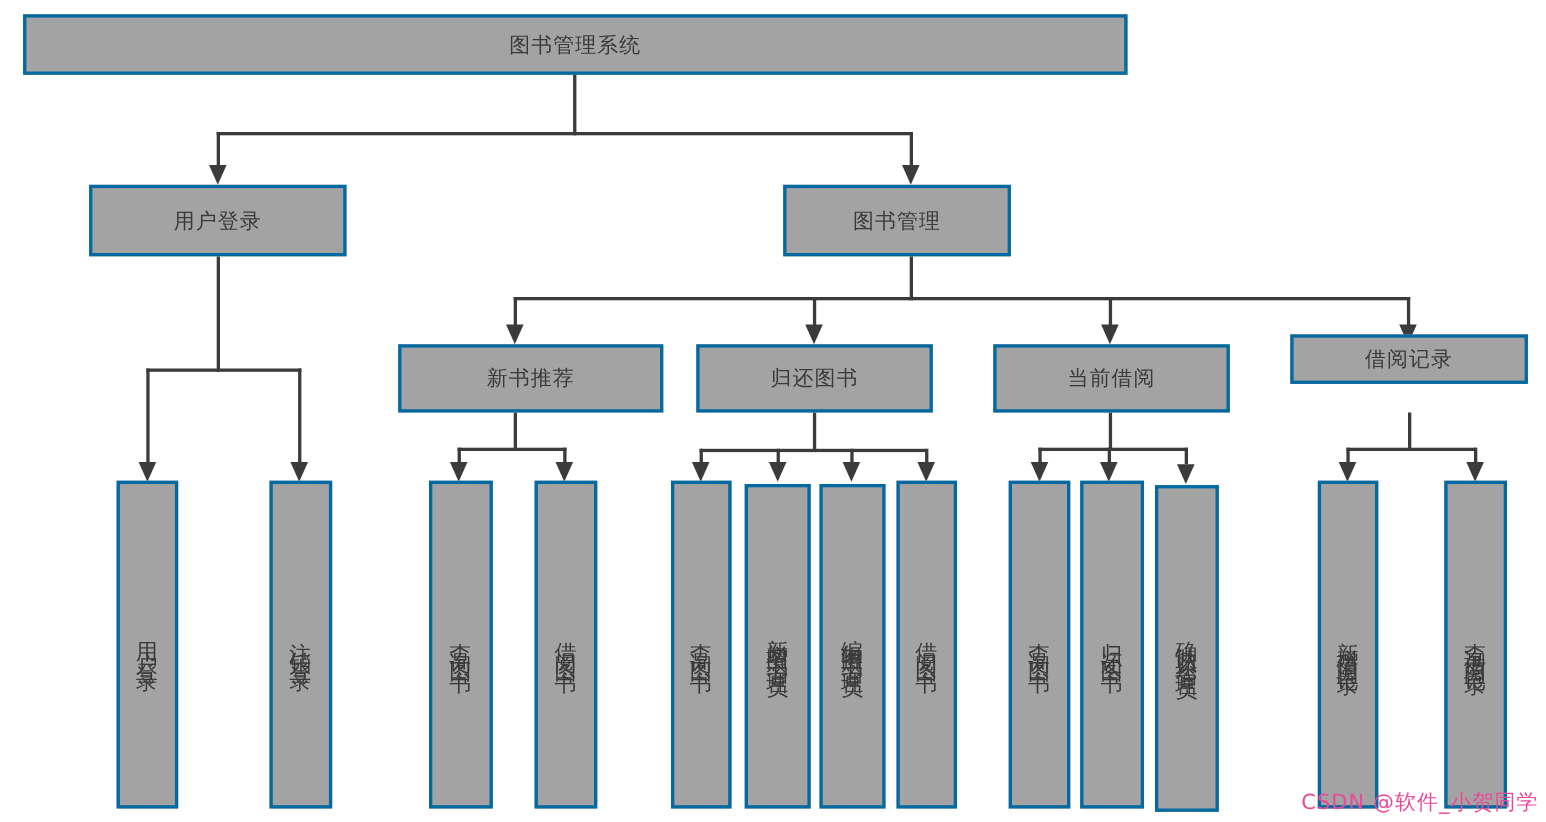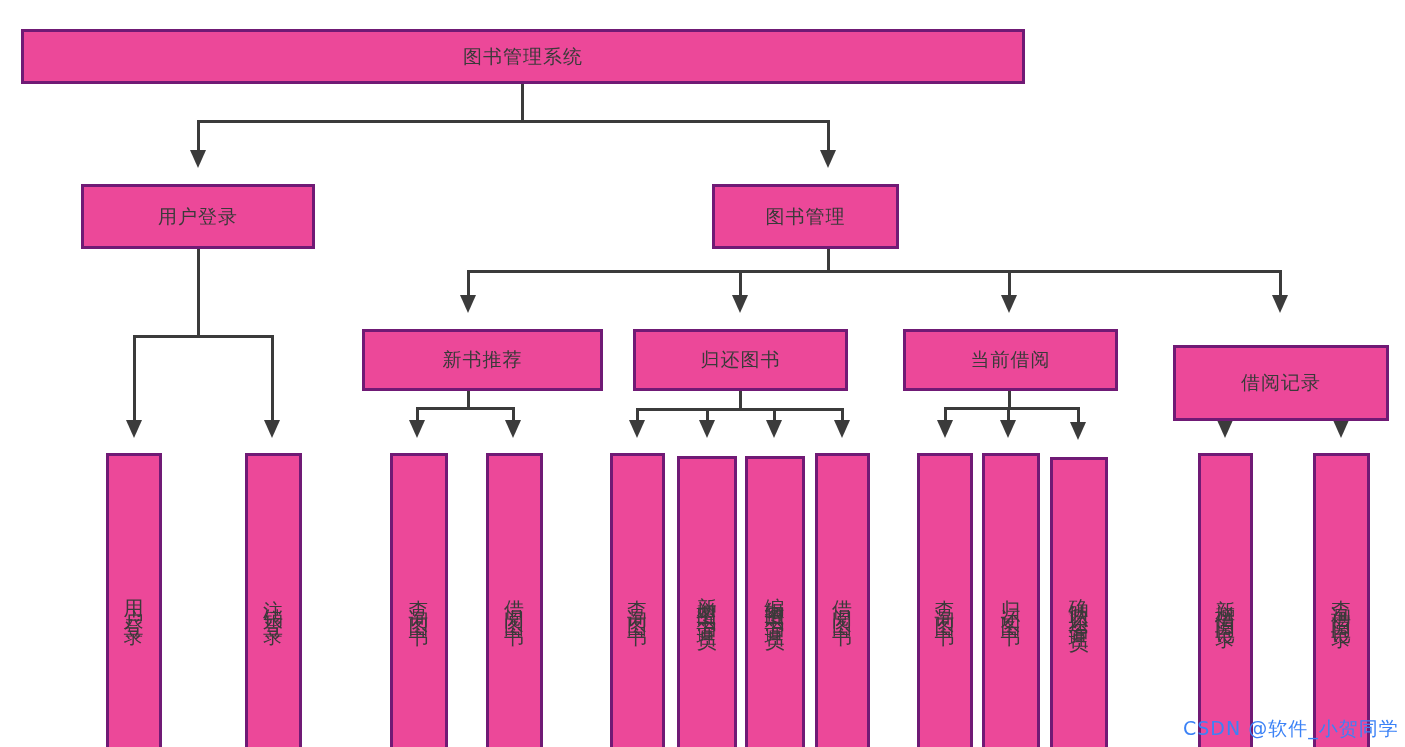--- a/index.html
+++ b/index.html
@@ -1,37 +1,37 @@
 <!DOCTYPE html>
 <html><head>
 <meta charset="utf-8">
 <style>
   html,body{margin:0;padding:0;background:#ffffff;}
   #stage{
     position:relative;width:1405px;height:747px;background:#ffffff;overflow:hidden;
     font-family:"DejaVu Sans","Liberation Sans",sans-serif;color:#3a3a3a;
   }
   .box{
-    position:absolute;box-sizing:border-box;border:3px solid #701a75;background:#ec4899;
-    display:flex;align-items:center;justify-content:center;margin-top:16px;
+    position:absolute;box-sizing:border-box;border:3px solid #0369a1;background:#a3a3a3;
+    display:flex;align-items:center;justify-content:center;
   }
   .box .hlabel{font-size:19px;letter-spacing:1px;white-space:nowrap;}
   .leaf{border-width:3px;}
   .vtext{
     writing-mode:vertical-rl;text-orientation:mixed;
     font-size:20px;letter-spacing:9px;line-height:1;white-space:nowrap;
   }
   .line{position:absolute;background:#3b3b3b;}
   .arrowhead{
     position:absolute;width:0;height:0;
     border-left:8px solid transparent;border-right:8px solid transparent;
     border-top:18px solid #3b3b3b;
   }
   .watermark{
-    position:absolute;left:1183px;top:716px;font-size:19px;color:#3b82f6;
+    position:absolute;left:1183px;top:716px;font-size:19px;color:#ec4899;
     letter-spacing:1px;white-space:nowrap;
   }
 </style>
 </head>
 <body>
 
 <div id="stage">
 
   <div class="line" style="left:521px;top:68px;width:3px;height:55px"></div>
   <div class="line" style="left:197px;top:120px;width:633px;height:3px"></div>
@@ -92,34 +92,34 @@
   <div class="line" style="left:1340px;top:407px;width:3px;height:15px"></div>
   <div class="arrowhead" style="left:1333px;top:420px"></div>
 
   <div class="box" style="left:21px;top:13px;width:1004px;height:55px">
     <span class="hlabel">图书管理系统</span>
   </div>
 
   <div class="box" style="left:81px;top:168px;width:234px;height:65px">
     <span class="hlabel">用户登录</span>
   </div>
-  <div class="box" style="left:712px;top:168px;width:187px;height:65px">
+  <div class="box" style="left:712px;top:168px;width:207px;height:65px">
     <span class="hlabel">图书管理</span>
   </div>
 
   <div class="box" style="left:362px;top:313px;width:241px;height:62px">
     <span class="hlabel">新书推荐</span>
   </div>
   <div class="box" style="left:633px;top:313px;width:215px;height:62px">
     <span class="hlabel">归还图书</span>
   </div>
   <div class="box" style="left:903px;top:313px;width:215px;height:62px">
     <span class="hlabel">当前借阅</span>
   </div>
-  <div class="box" style="left:1173px;top:329px;width:216px;height:76px">
+  <div class="box" style="left:1173px;top:304px;width:216px;height:45px">
     <span class="hlabel">借阅记录</span>
   </div>
 
   <div class="box leaf" style="left:106px;top:437px;width:56px;height:298px">
     <span class="vtext">用户登录</span>
   </div>
   <div class="box leaf" style="left:245px;top:437px;width:57px;height:298px">
     <span class="vtext">注销登录</span>
   </div>
 

